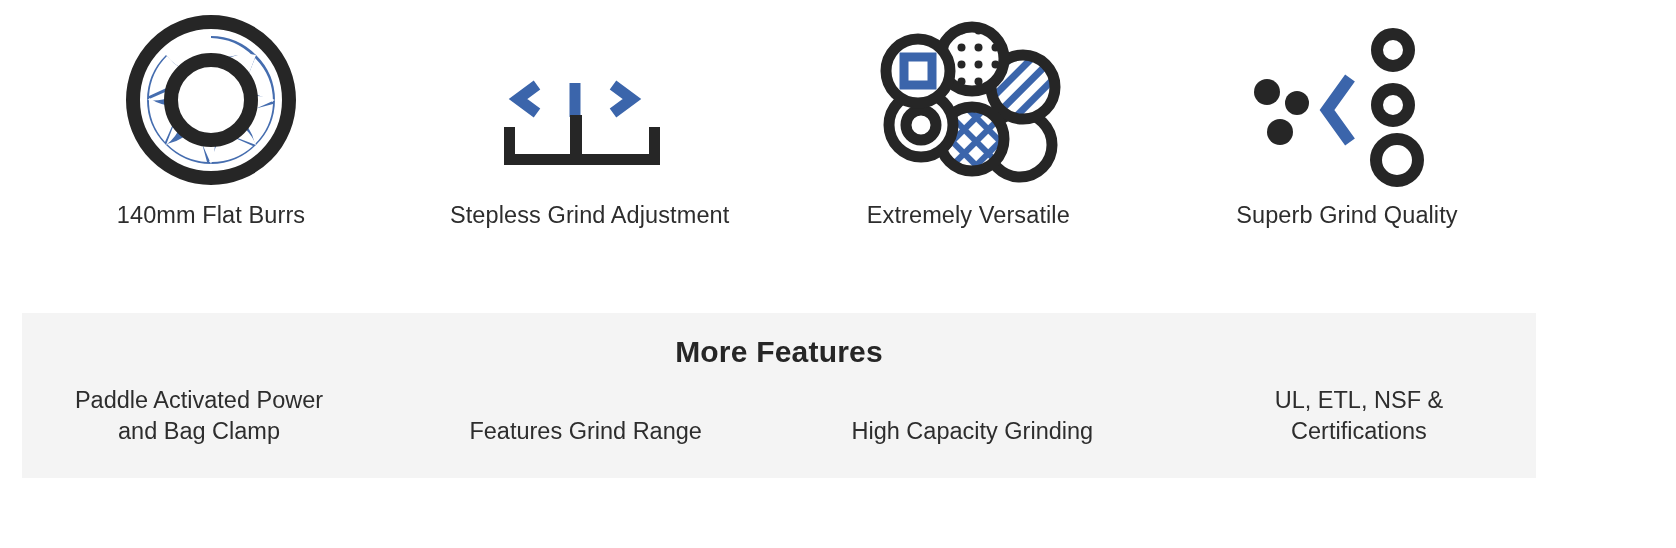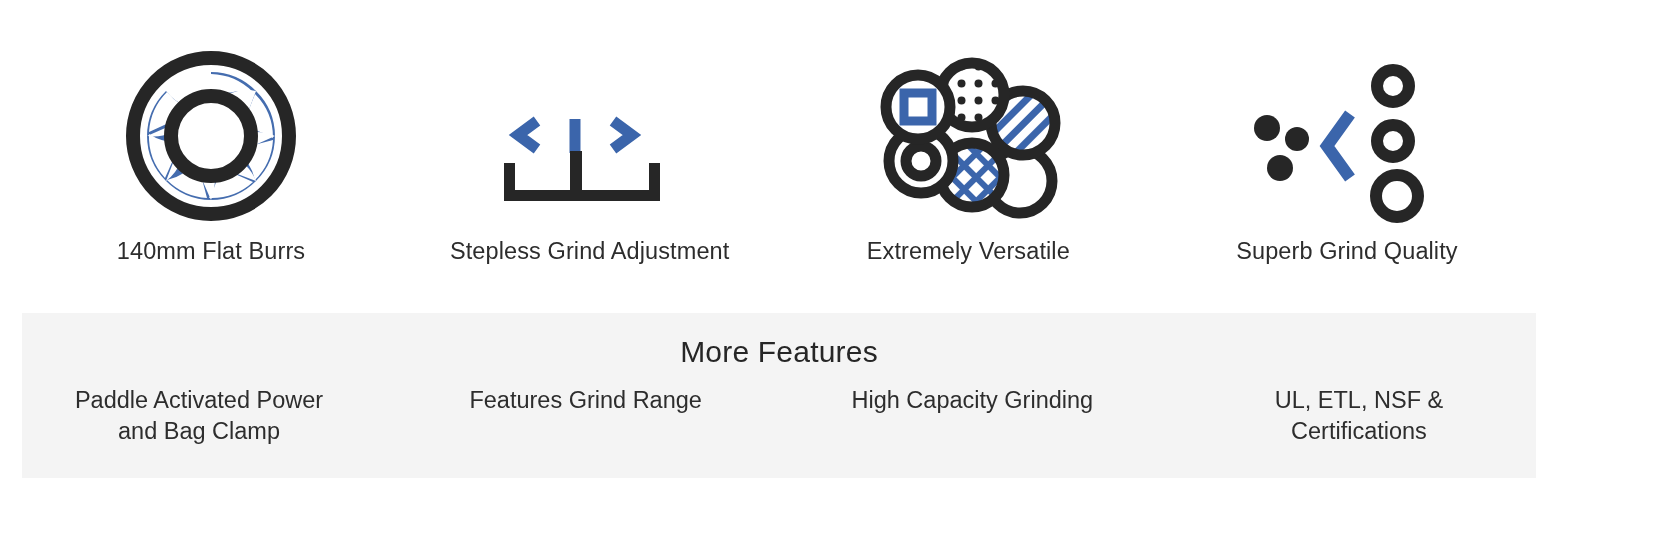--- a/index.html
+++ b/index.html
@@ -25,21 +25,20 @@
   .feature-row {
     position: absolute;
     left: 22px;
     top: 0px;
     width: 1514px;
     height: 290px;
     display: flex;
     flex-direction: row;
     align-items: flex-start;
     justify-content: space-between;
-    margin-top: 36px;
   }
   .feature-cell {
     width: 378px;
     display: flex;
     flex-direction: column;
     align-items: center;
   }
   .feature-icon {
     height: 200px;
     display: flex;
@@ -60,30 +59,30 @@
     position: absolute;
     left: 22px;
     top: 313px;
     width: 1514px;
     height: 165px;
     background: #f4f4f4;
   }
   .more-title {
     text-align: center;
     font-size: 30px;
-    font-weight: normal;
+    font-weight: bold;
     color: #262626;
     padding-top: 22px;
     letter-spacing: 0.2px;
   }
   .more-grid {
     display: flex;
     flex-direction: row;
     justify-content: space-between;
-    align-items: flex-start;
+    align-items: flex-end;
     padding: 16px 52px 0 52px;
     box-sizing: border-box;
   }
   .more-item {
     width: 250px;
     text-align: center;
     font-size: 23.5px;
     line-height: 31px;
     color: #2d2d2d;
   }

